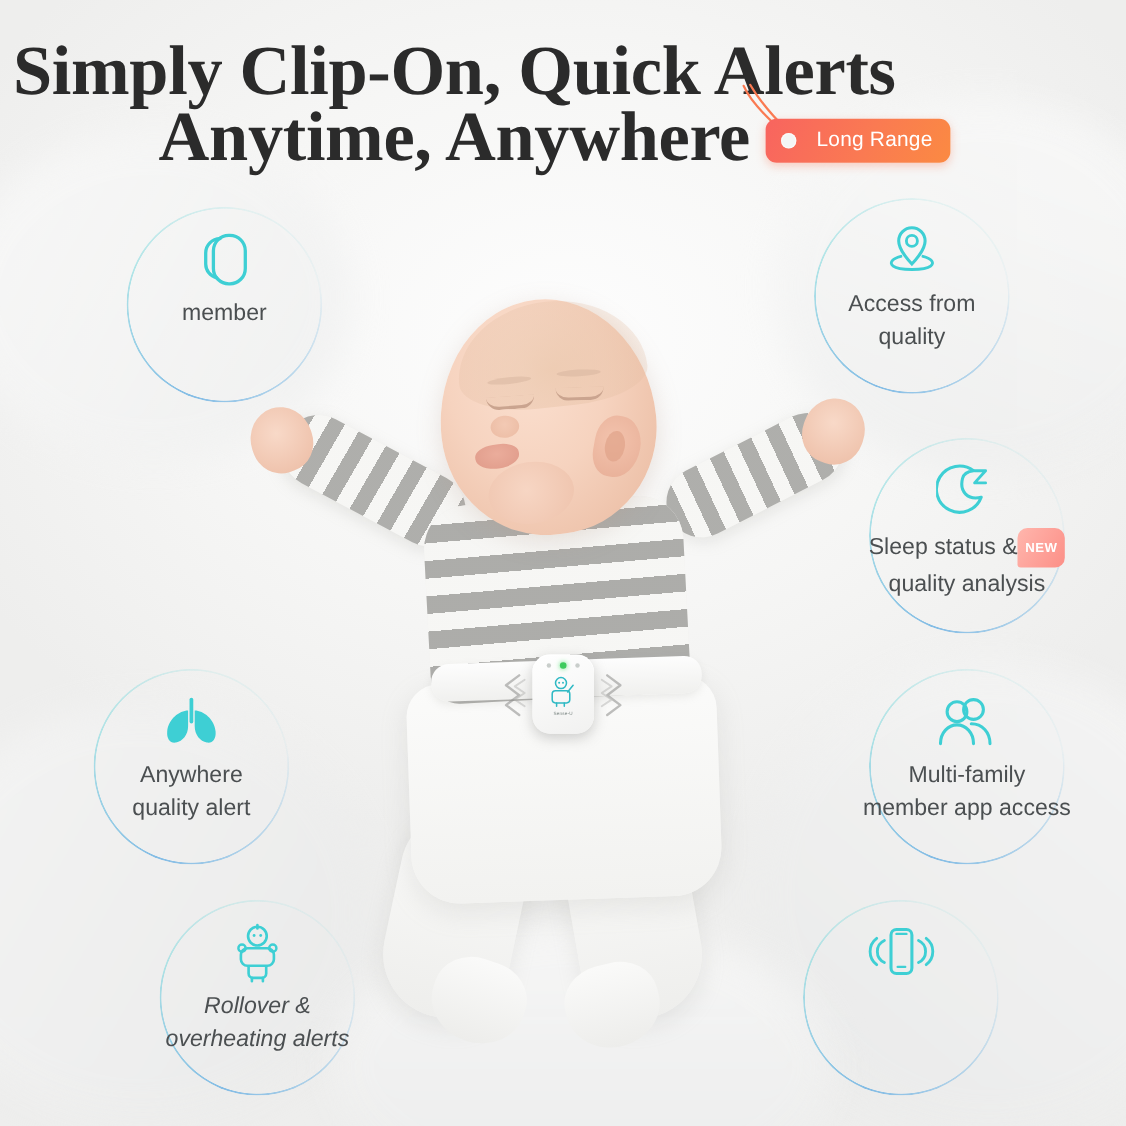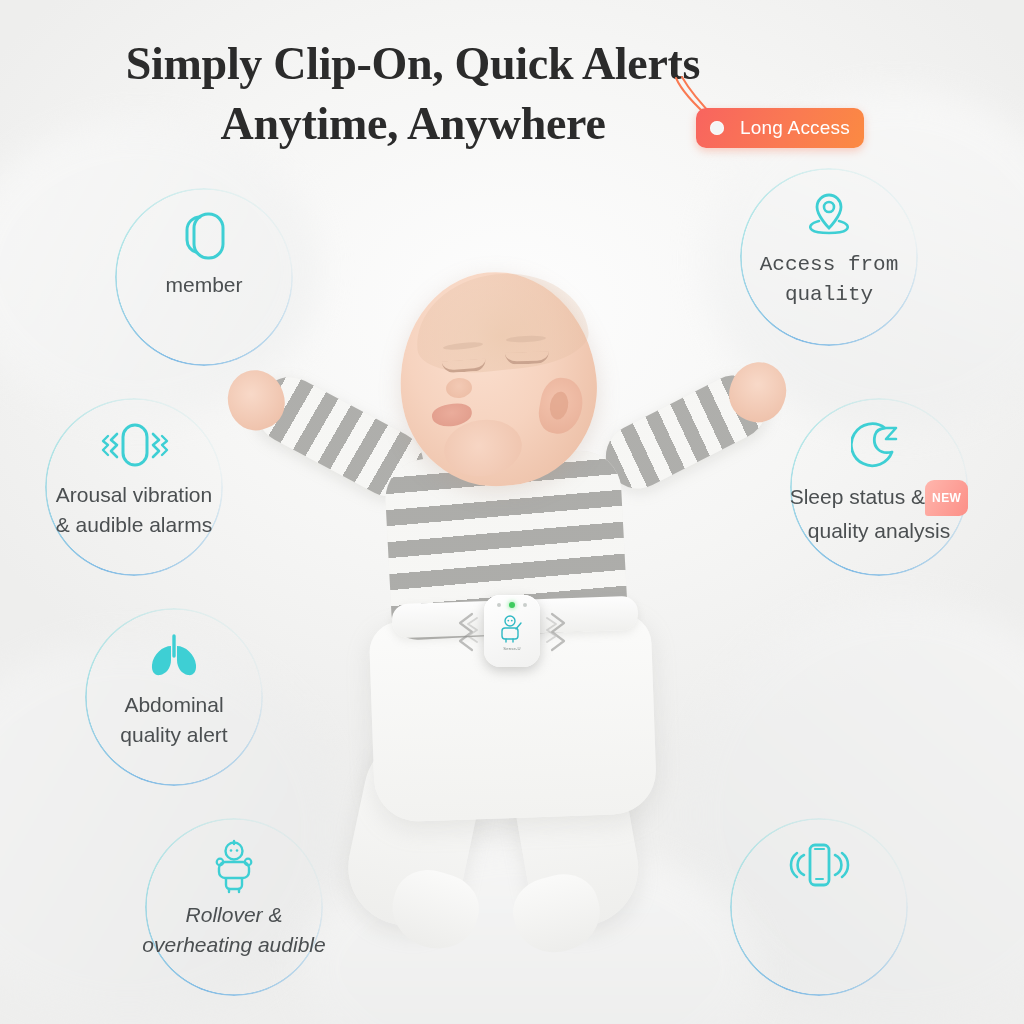--- a/index.html
+++ b/index.html
@@ -93,21 +93,21 @@
   .led.on{width:6px;height:6px;background:#3ecb5e;box-shadow:0 0 5px #5fe57c;}
   .dev-logo{margin-top:6px;}
   .dev-name{font-size:4.2px;color:#7b8683;letter-spacing:.2px;margin-top:2px;}
   .zig{position:absolute;top:612px;width:26px;height:42px;opacity:.55;}
   .zig.l{left:452px;}
   .zig.r{left:546px;}
 
   
   .headline{position:absolute;left:0;top:34px;width:826px;text-align:center;
             font-family:"Liberation Serif", serif;font-weight:700;color:#2b2b2b;
-            font-size:46px;line-height:60px;letter-spacing:-.3px;}
+            font-size:64px;line-height:60px;letter-spacing:-.3px;}
   .h-line2{position:relative;display:inline-block;}
   .tag{position:absolute;left:696px;top:108px;width:168px;height:40px;border-radius:10px;
        background:linear-gradient(115deg,#f8645f 0%,#fa7a52 55%,#fb8a42 100%);
        box-shadow:0 3px 9px rgba(249,120,85,.35);}
   .tag-hole{position:absolute;left:14px;top:13px;width:14px;height:14px;border-radius:50%;
        background:#f4f5f5;box-shadow:inset 0 0 0 1px rgba(255,255,255,.55);}
   .tag-label{position:absolute;left:40px;top:0;right:10px;height:40px;display:flex;align-items:center;
        justify-content:center;color:#fff;font-size:19px;font-weight:400;letter-spacing:.2px;}
   .tag-string{position:absolute;left:668px;top:76px;width:60px;height:56px;}
 
@@ -124,21 +124,21 @@
           font-size:21px;line-height:30px;color:#4b4f51;}
   .f-text .newbadge{display:inline-block;vertical-align:2px;margin-left:0;
           background:linear-gradient(120deg,#ffb6ad,#fc8f87);color:#fff;font-size:12px;font-weight:700;
           letter-spacing:.4px;padding:3px 7px 3px 7px;border-radius:9px 9px 9px 3px;}
 
   
   #feat-clip     {left:115px;  top:188px;}
   #feat-vibration{left:45px;   top:398px;}
   #feat-abdominal{left:85px;   top:608px;}
   #feat-rollover {left:145px;  top:818px;}
-  #feat-access   {left:740px;  top:168px;font-family:Liberation Mono, monospace;}
+  #feat-access   {left:740px;  top:180px;}
   #feat-sleep    {left:790px;  top:398px;}
   #feat-multi    {left:790px;  top:608px;}
   #feat-realtime {left:730px;  top:818px;}
 
   #feat-vibration .f-text{left:-55px;right:-55px;}
   #feat-sleep .f-text{left:-58px;right:-58px;}
   #feat-multi .f-text{left:-62px;right:-62px;}
   #feat-realtime .f-text{left:-62px;right:-62px;}
   #feat-rollover .f-text{left:-56px;right:-56px;font-style:italic;}
   #feat-abdominal .f-text{left:-54px;right:-54px;}
@@ -222,64 +222,48 @@
     <div class="h-line2">Anytime, Anywhere</div>
   </div>
 
   <svg class="tag-string" viewBox="0 0 60 56">
     <path d="M8 2 C 14 16, 28 30, 44 44" fill="none" stroke="#fa7a52" stroke-width="2" stroke-linecap="round"></path>
     <path d="M14 1 C 22 15, 34 29, 48 43" fill="none" stroke="#fa7a52" stroke-width="2" stroke-linecap="round"></path>
   </svg>
 
   <div class="tag">
     <div class="tag-hole"></div>
-    <div class="tag-label">Long Access</div>
+    <div class="tag-label">Long Range</div>
   </div>
 
   <div class="feature" id="feat-clip">
     <div class="ring"></div>
     <div class="f-icon">
       <svg width="46" height="52" viewBox="0 0 46 52">
         <rect x="13" y="4" width="29" height="44" rx="14" fill="none" stroke="#3ecfd4" stroke-width="3"></rect>
         <path d="M19 7 a13 13 0 0 0 -13 13 v10 a13 13 0 0 0 10 12.6" fill="none" stroke="#3ecfd4" stroke-width="3" stroke-linecap="round"></path>
       </svg>
     </div>
     <div class="f-text">
       <div>member</div>
     </div>
   </div>
 
-  <div class="feature" id="feat-vibration">
-    <div class="ring"></div>
-    <div class="f-icon">
-      <svg width="74" height="52" viewBox="0 0 74 52">
-        <rect x="26" y="5" width="24" height="40" rx="12" fill="none" stroke="#3ecfd4" stroke-width="3"></rect>
-        <path d="M20 14 L14 20 L20 25 L14 31 L20 37" fill="none" stroke="#3ecfd4" stroke-width="2.6" stroke-linecap="round" stroke-linejoin="round"></path>
-        <path d="M11 16 L6 21 L11 25 L6 30 L11 35" fill="none" stroke="#3ecfd4" stroke-width="2.4" stroke-linecap="round" stroke-linejoin="round"></path>
-        <path d="M56 14 L62 20 L56 25 L62 31 L56 37" fill="none" stroke="#3ecfd4" stroke-width="2.6" stroke-linecap="round" stroke-linejoin="round"></path>
-        <path d="M65 16 L70 21 L65 25 L70 30 L65 35" fill="none" stroke="#3ecfd4" stroke-width="2.4" stroke-linecap="round" stroke-linejoin="round"></path>
-      </svg>
-    </div>
-    <div class="f-text">
-      <div>Arousal vibration</div>
-      <div>&amp; audible alarms</div>
-    </div>
-  </div>
 
   <div class="feature" id="feat-abdominal">
     <div class="ring"></div>
     <div class="f-icon">
       <svg width="56" height="48" viewBox="0 0 56 48">
         <path d="M28 4 v20" stroke="#3ecfd4" stroke-width="3.4" stroke-linecap="round"></path>
         <path d="M25 14 C 17 14, 7 22, 6 33 C 5.4 40, 9 44, 14 43 C 20 42, 25 36, 25 28 Z" fill="#3ecfd4"></path>
         <path d="M31 14 C 39 14, 49 22, 50 33 C 50.6 40, 47 44, 42 43 C 36 42, 31 36, 31 28 Z" fill="#3ecfd4"></path>
       </svg>
     </div>
     <div class="f-text">
-      <div>Abdominal</div>
+      <div>Anywhere</div>
       <div>quality alert</div>
     </div>
   </div>
 
   <div class="feature" id="feat-rollover">
     <div class="ring"></div>
     <div class="f-icon">
       <svg width="46" height="56" viewBox="0 0 46 56">
         <path d="M23 3 v3" stroke="#3ecfd4" stroke-width="2.4" stroke-linecap="round"></path>
         <circle cx="23" cy="13" r="8.5" fill="none" stroke="#3ecfd4" stroke-width="2.4"></circle>
@@ -287,21 +271,21 @@
         <circle cx="26" cy="12.5" r="1.3" fill="#3ecfd4"></circle>
         <path d="M14 24 h18 a6 6 0 0 1 6 6 v4 a6 6 0 0 1 -6 6 h-18 a6 6 0 0 1 -6 -6 v-4 a6 6 0 0 1 6 -6z" fill="none" stroke="#3ecfd4" stroke-width="2.4"></path>
         <circle cx="9" cy="24" r="3.3" fill="none" stroke="#3ecfd4" stroke-width="2.2"></circle>
         <circle cx="37" cy="24" r="3.3" fill="none" stroke="#3ecfd4" stroke-width="2.2"></circle>
         <path d="M15 40 v7 a4 4 0 0 0 4 4 h8 a4 4 0 0 0 4 -4 v-7" fill="none" stroke="#3ecfd4" stroke-width="2.4"></path>
         <path d="M18 51 v3 M28 51 v3" stroke="#3ecfd4" stroke-width="2.4" stroke-linecap="round"></path>
       </svg>
     </div>
     <div class="f-text">
       <div>Rollover &amp;</div>
-      <div>overheating audible</div>
+      <div>overheating alerts</div>
     </div>
   </div>
 
   <div class="feature" id="feat-access">
     <div class="ring"></div>
     <div class="f-icon">
       <svg width="54" height="52" viewBox="0 0 54 52">
         <path d="M27 5 a12 12 0 0 1 12 12 c0 9 -12 21 -12 21 S15 26 15 17 A12 12 0 0 1 27 5z" fill="none" stroke="#3ecfd4" stroke-width="2.8"></path>
         <circle cx="27" cy="17" r="5" fill="none" stroke="#3ecfd4" stroke-width="2.6"></circle>
         <path d="M17 31 C 9 33, 6 37, 10 40 C 15 44, 39 44, 44 40 C 48 37, 45 33, 37 31" fill="none" stroke="#3ecfd4" stroke-width="2.6" stroke-linecap="round"></path>
@@ -322,20 +306,35 @@
       </svg>
     </div>
     <div class="f-text">
       <div>
         <span>Sleep status &amp;</span><span class="newbadge">NEW</span>
       </div>
       <div>quality analysis</div>
     </div>
   </div>
 
+  <div class="feature" id="feat-multi">
+    <div class="ring"></div>
+    <div class="f-icon">
+      <svg width="58" height="50" viewBox="0 0 58 50">
+        <circle cx="35" cy="14" r="9" fill="none" stroke="#3ecfd4" stroke-width="2.8"></circle>
+        <path d="M33 27 c 10 0, 17 8, 17 18" fill="none" stroke="#3ecfd4" stroke-width="2.8" stroke-linecap="round"></path>
+        <circle cx="20" cy="16" r="9" fill="none" stroke="#3ecfd4" stroke-width="2.8"></circle>
+        <path d="M5 45 c 0 -10, 7 -17, 15 -17 c 8 0, 15 7, 15 17" fill="none" stroke="#3ecfd4" stroke-width="2.8" stroke-linecap="round"></path>
+      </svg>
+    </div>
+    <div class="f-text">
+      <div>Multi-family</div>
+      <div>member app access</div>
+    </div>
+  </div>
 
   <div class="feature" id="feat-realtime">
     <div class="ring"></div>
     <div class="f-icon">
       <svg width="68" height="50" viewBox="0 0 68 50">
         <rect x="25" y="4" width="19" height="40" rx="5" fill="none" stroke="#3ecfd4" stroke-width="2.8"></rect>
         <path d="M30 8 h9" stroke="#3ecfd4" stroke-width="2.2" stroke-linecap="round"></path>
         <path d="M31 38 h7" stroke="#3ecfd4" stroke-width="2" stroke-linecap="round"></path>
         <path d="M19 14 a11 11 0 0 0 0 20" fill="none" stroke="#3ecfd4" stroke-width="2.6" stroke-linecap="round"></path>
         <path d="M12 12 a15 15 0 0 0 0 24" fill="none" stroke="#3ecfd4" stroke-width="2.6" stroke-linecap="round"></path>

